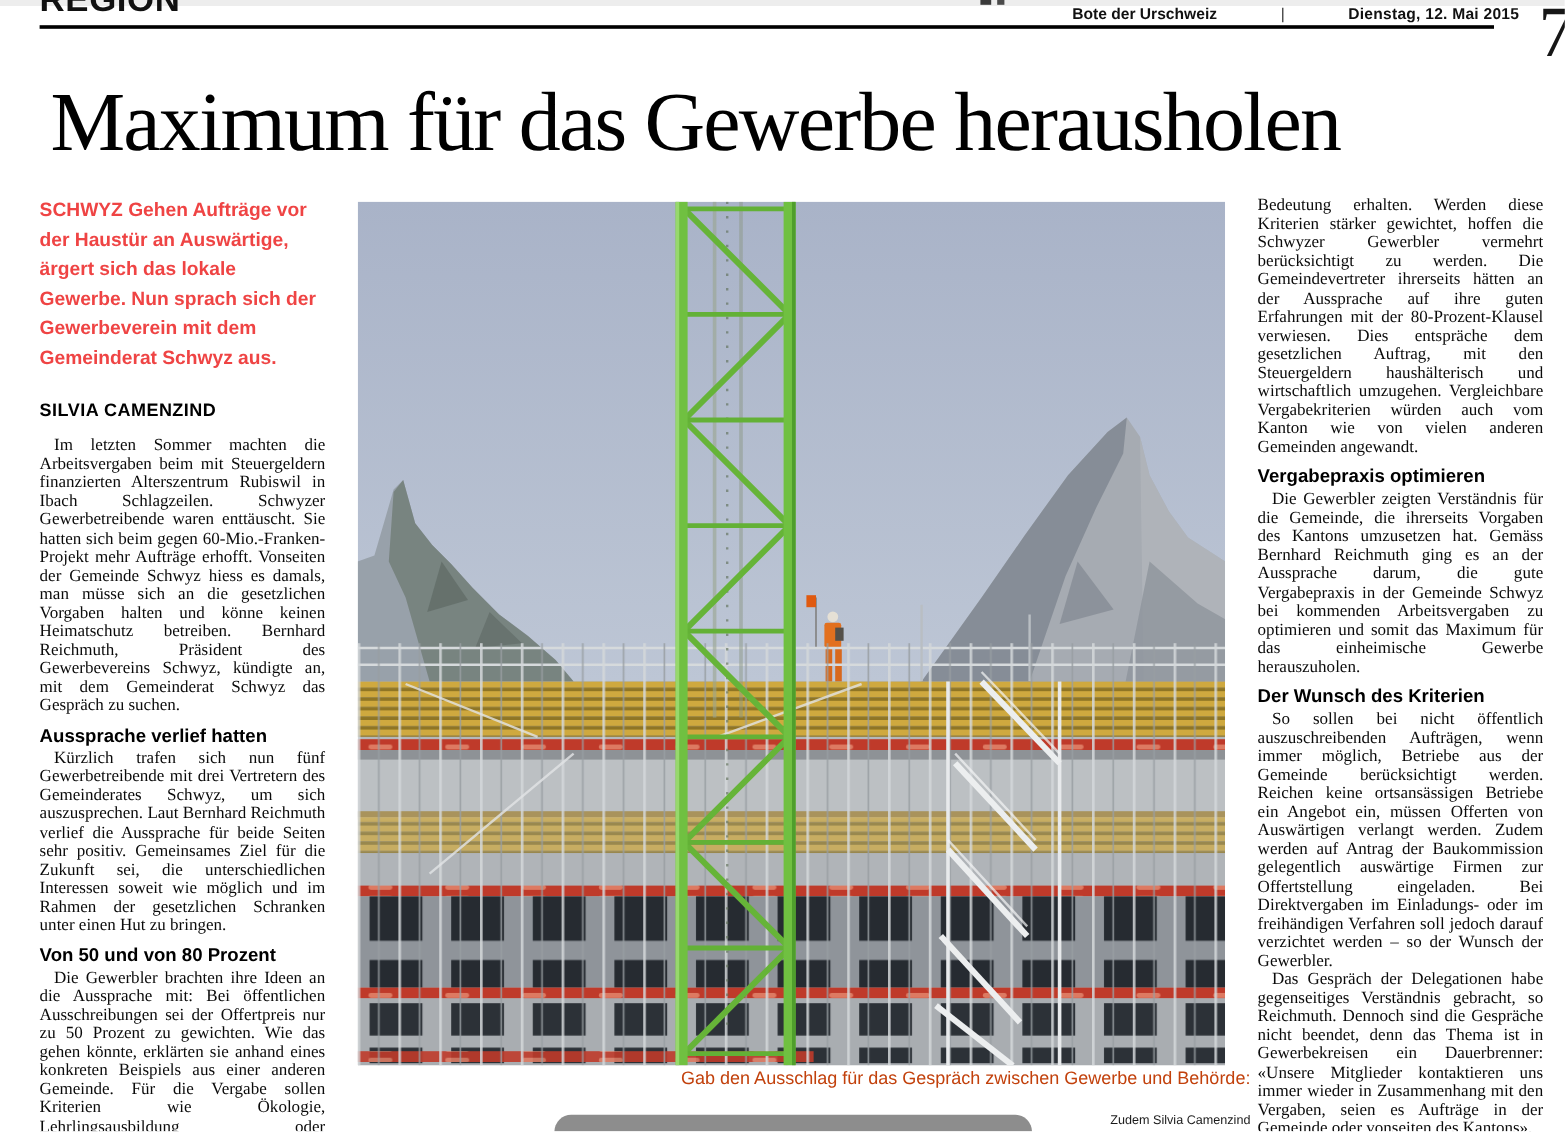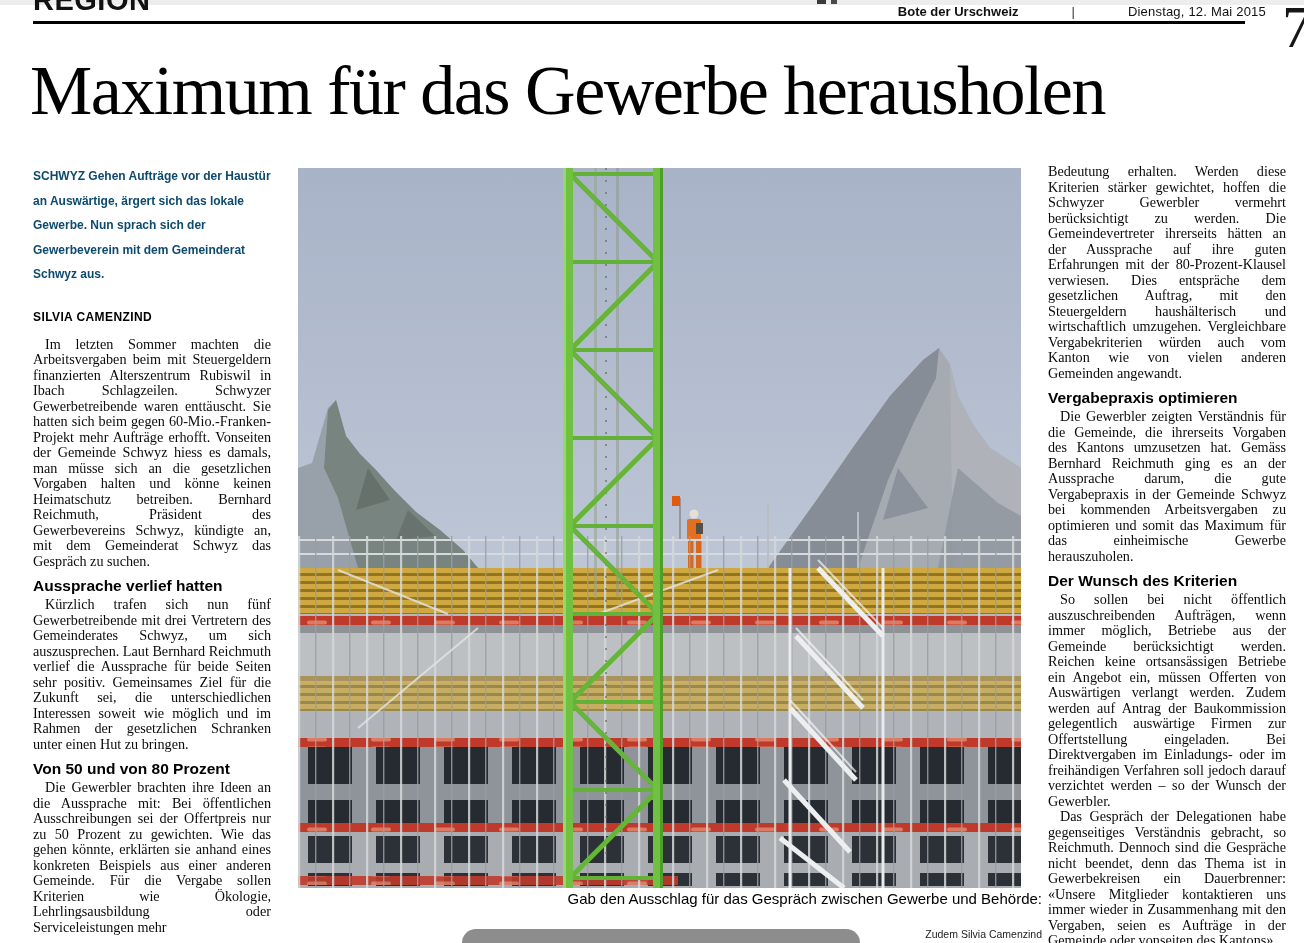--- a/index.html
+++ b/index.html
@@ -11,48 +11,48 @@
   .topmark1{position:absolute;left:817px;top:0;width:9px;height:4px;background:#3a3a3a;}
   .topmark2{position:absolute;left:831px;top:0;width:6px;height:4px;background:#4a4a4a;}
 
   
   .kicker-clip{position:absolute;left:33px;top:0;width:220px;height:15px;overflow:hidden;}
   .kicker{position:absolute;left:0;top:-16px;font-size:29px;font-weight:700;letter-spacing:.5px;color:#111;}
   .header-rule{position:absolute;left:33px;top:21px;width:1212px;height:2.5px;background:#000;}
   .mast{position:absolute;top:4px;right:59px;display:flex;align-items:baseline;font-size:13px;color:#111;gap:42px;}
   .mast .name{font-weight:700;}
   .mast .sep{padding:0 11px;color:#333;font-weight:400;}
-  .mast .date{font-weight:400;letter-spacing:.2px;}
+  .mast .date{font-weight:700;letter-spacing:.2px;}
   .pagenum{position:absolute;right:13px;top:-7px;font-family:"Liberation Serif",serif;
            font-weight:400;font-size:60px;color:#161616;}
 
   
   .headline{position:absolute;left:30px;top:54px;width:1260px;font-family:"Liberation Serif",serif;
             font-size:70px;line-height:1.05;letter-spacing:-1.5px;color:#000;white-space:nowrap;}
 
   
   .col{position:absolute;top:164px;width:238px;height:779px;overflow:hidden;}
   .col.left{left:33px;}
   .col.right{left:1048px;}
-  .lead{font-size:12px;line-height:24.5px;font-weight:700;color:#0c4a6e;}
-  .byline{margin-top:23px;font-size:12px;font-weight:700;letter-spacing:.4px;color:#000;}
+  .lead{font-size:16px;line-height:24.5px;font-weight:700;color:#ef4444;}
+  .byline{margin-top:23px;font-size:15px;font-weight:700;letter-spacing:.4px;color:#000;}
   .bodytext{margin-top:13px;}
   .serif p{margin:0;font-family:"Liberation Serif",serif;font-size:14.2px;line-height:15.5px;
            text-align:justify;color:#0a0a0a;hyphens:auto;-webkit-hyphens:auto;}
   .serif p.ind{text-indent:12px;}
   .subhead{margin:8px 0 2px 0;font-family:"Liberation Sans",sans-serif;font-size:15.5px;
            line-height:18px;font-weight:700;color:#000;}
 
   
   .photo{position:absolute;left:298px;top:168px;width:723px;height:720px;overflow:hidden;}
   .photo svg{display:block;}
 
   
   .caption{position:absolute;top:890px;right:283px;width:620px;text-align:right;
-           font-size:15px;line-height:18.5px;color:#000000;}
+           font-size:15px;line-height:18.5px;color:#c2410c;}
   .credit{position:absolute;top:928px;right:283px;width:300px;text-align:right;
           font-size:10.5px;color:#1a1a1a;}
 
   
   .adbox{position:absolute;left:462px;top:929px;width:398px;height:14px;background:#8d8d8d;
          border-radius:17px 17px 0 0;}
 </style>
 </head>
 <body>
 
@@ -66,21 +66,21 @@
     <div class="kicker">REGION</div>
   </div>
   <div class="header-rule"></div>
   <div class="mast">
     <span class="name">Bote der Urschweiz</span>
     <span class="sep">|</span>
     <span class="date">Dienstag, 12. Mai 2015</span>
   </div>
   <div class="pagenum">7</div>
 
-  <h1 class="headline" style="margin:0;font-weight:400;">Maximum für das Gewerbe herausholen</h1>
+  <h1 class="headline" style="margin:12px;font-weight:400;">Maximum für das Gewerbe herausholen</h1>
 
   <div class="col left serif">
     <div class="lead"><span>SCHWYZ</span><span> Gehen Aufträge vor der Haustür an Auswärtige, ärgert sich das lokale Gewerbe. Nun sprach sich der Gewerbeverein mit dem Gemeinderat Schwyz aus.</span></div>
     <div class="byline">SILVIA CAMENZIND</div>
     <div class="bodytext">
       <p class="ind">Im letzten Sommer machten die Arbeitsvergaben beim mit Steuergeldern finanzierten Alterszentrum Rubiswil in Ibach Schlagzeilen. Schwyzer Gewerbetreibende waren enttäuscht. Sie hatten sich beim gegen 60-Mio.-Franken-Projekt mehr Aufträge erhofft. Vonseiten der Gemeinde Schwyz hiess es damals, man müsse sich an die gesetzlichen Vorgaben halten und könne keinen Heimatschutz betreiben. Bernhard Reichmuth, Präsident des Gewerbevereins Schwyz, kündigte an, mit dem Gemeinderat Schwyz das Gespräch zu suchen.</p>
       <h3 class="subhead">Aussprache verlief hatten</h3>
       <p class="ind">Kürzlich trafen sich nun fünf Gewerbetreibende mit drei Vertretern des Gemeinderates Schwyz, um sich auszusprechen. Laut Bernhard Reichmuth verlief die Aussprache für beide Seiten sehr positiv. Gemeinsames Ziel für die Zukunft sei, die unterschiedlichen Interessen soweit wie möglich und im Rahmen der gesetzlichen Schranken unter einen Hut zu bringen.</p>
       <h3 class="subhead">Von 50 und von 80 Prozent</h3>
       <p class="ind">Die Gewerbler brachten ihre Ideen an die Aussprache mit: Bei öffentlichen Ausschreibungen sei der Offertpreis nur zu 50 Prozent zu gewichten. Wie das gehen könnte, erklärten sie anhand eines konkreten Beispiels aus einer anderen Gemeinde. Für die Vergabe sollen Kriterien wie Ökologie, Lehrlingsausbildung oder Serviceleistungen mehr</p>

